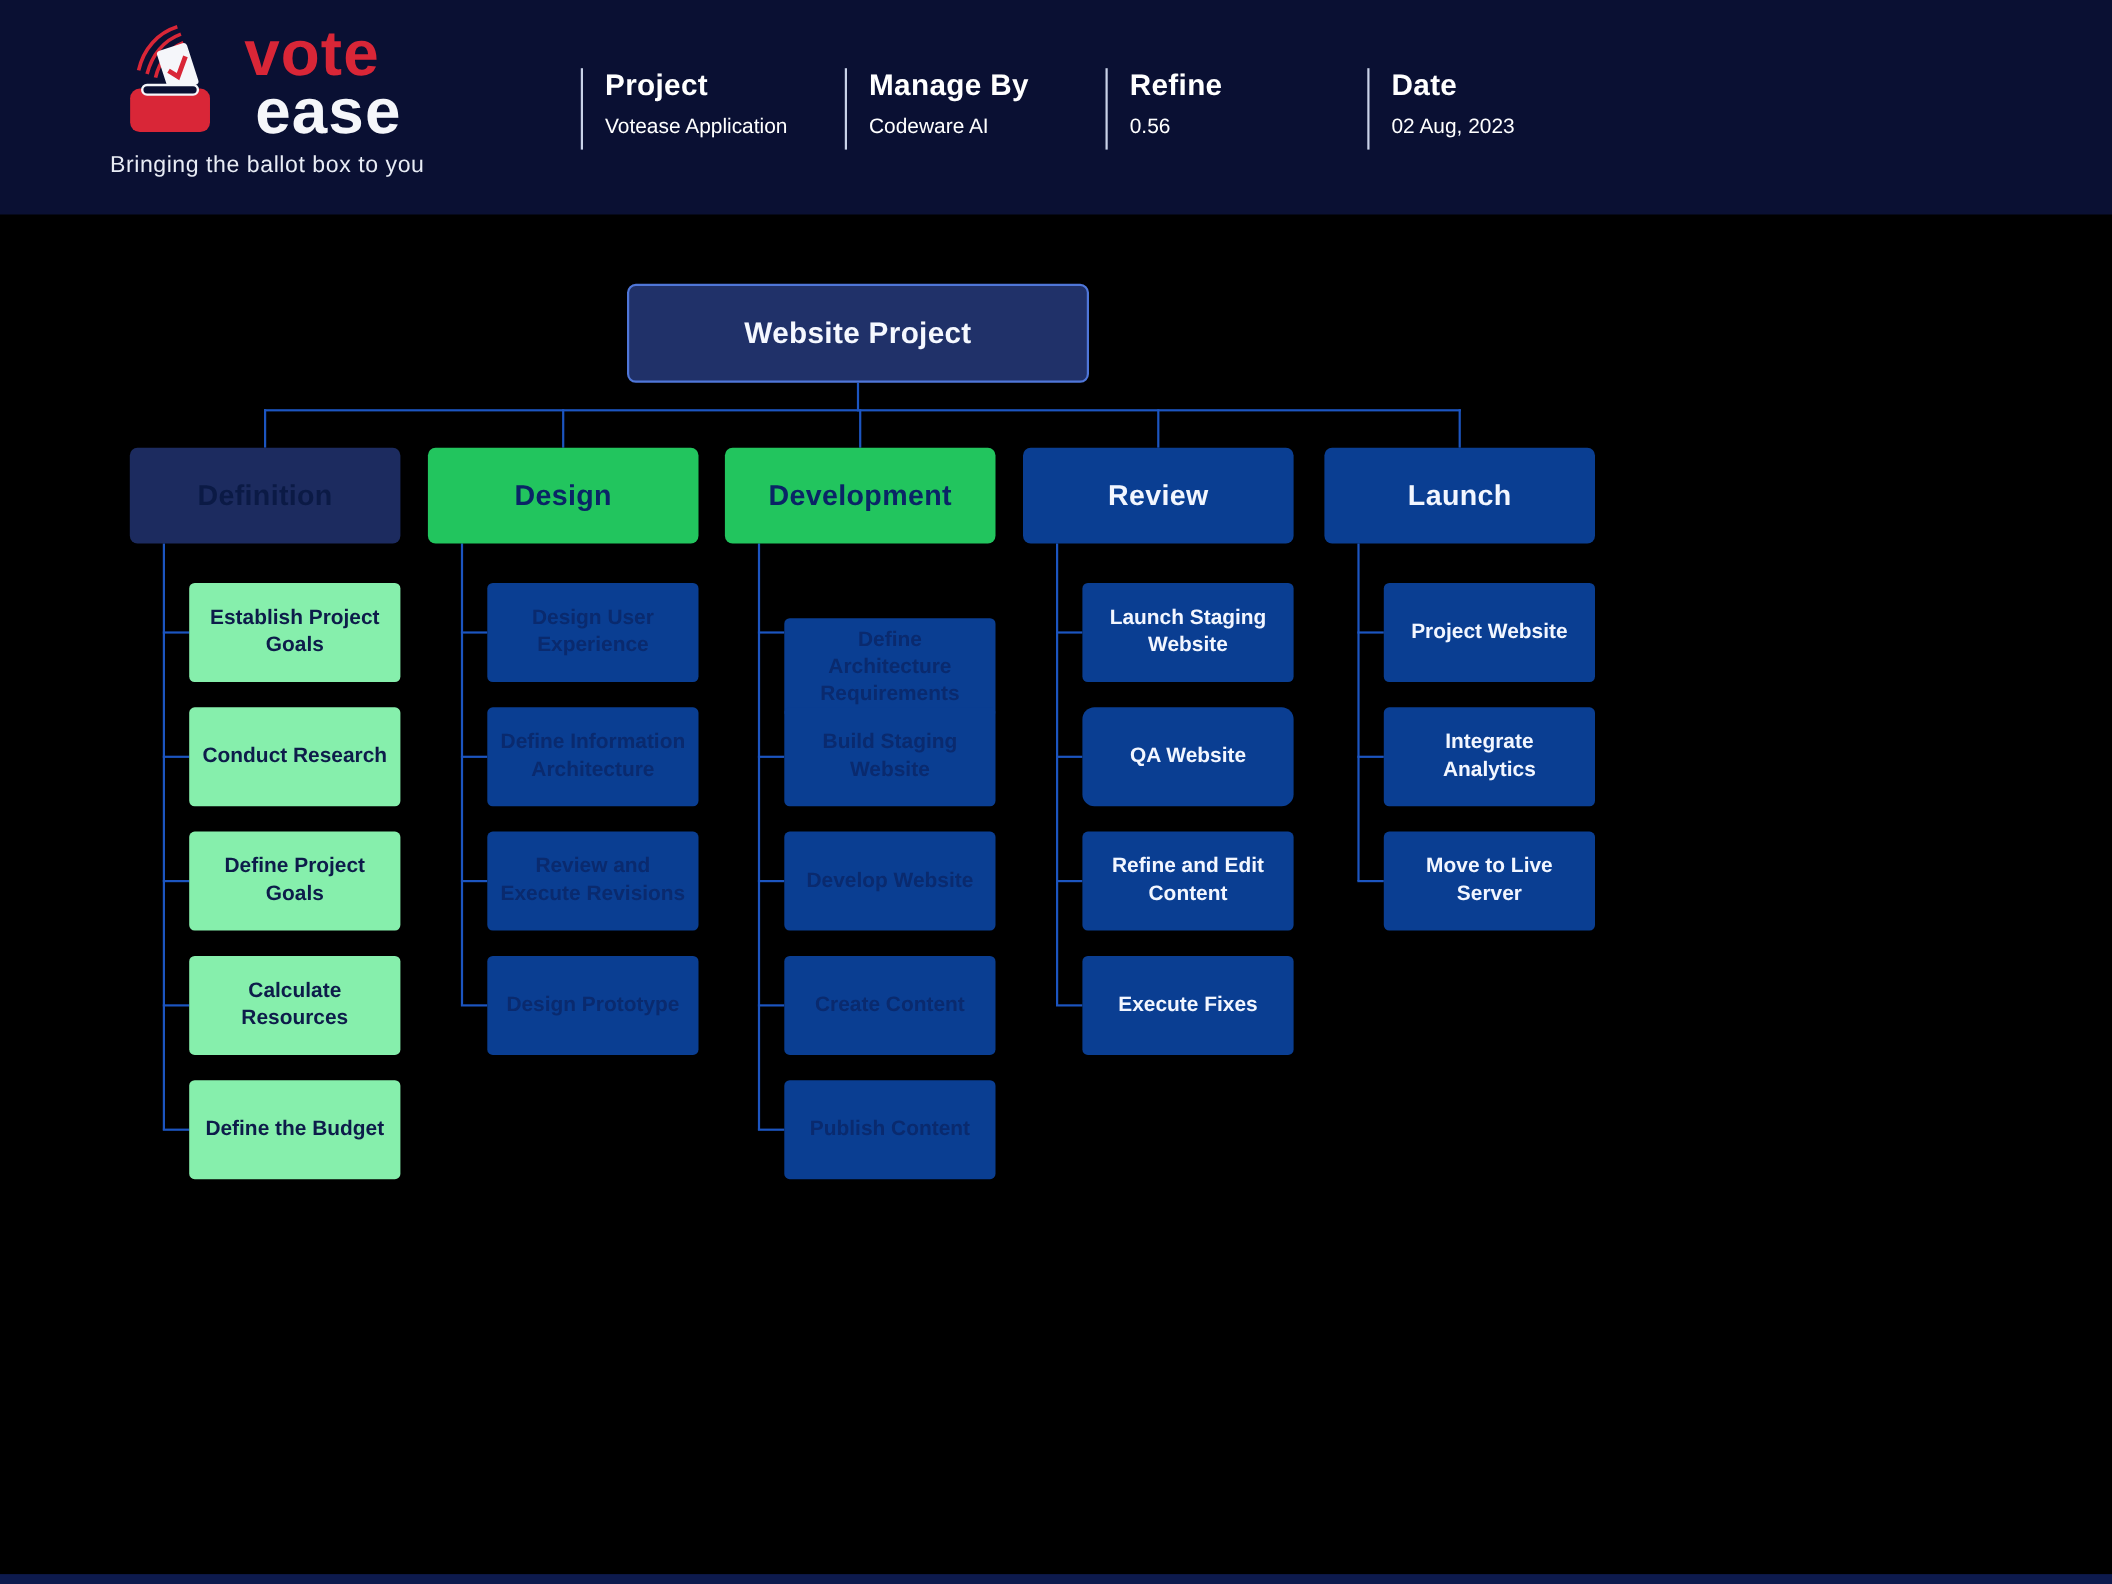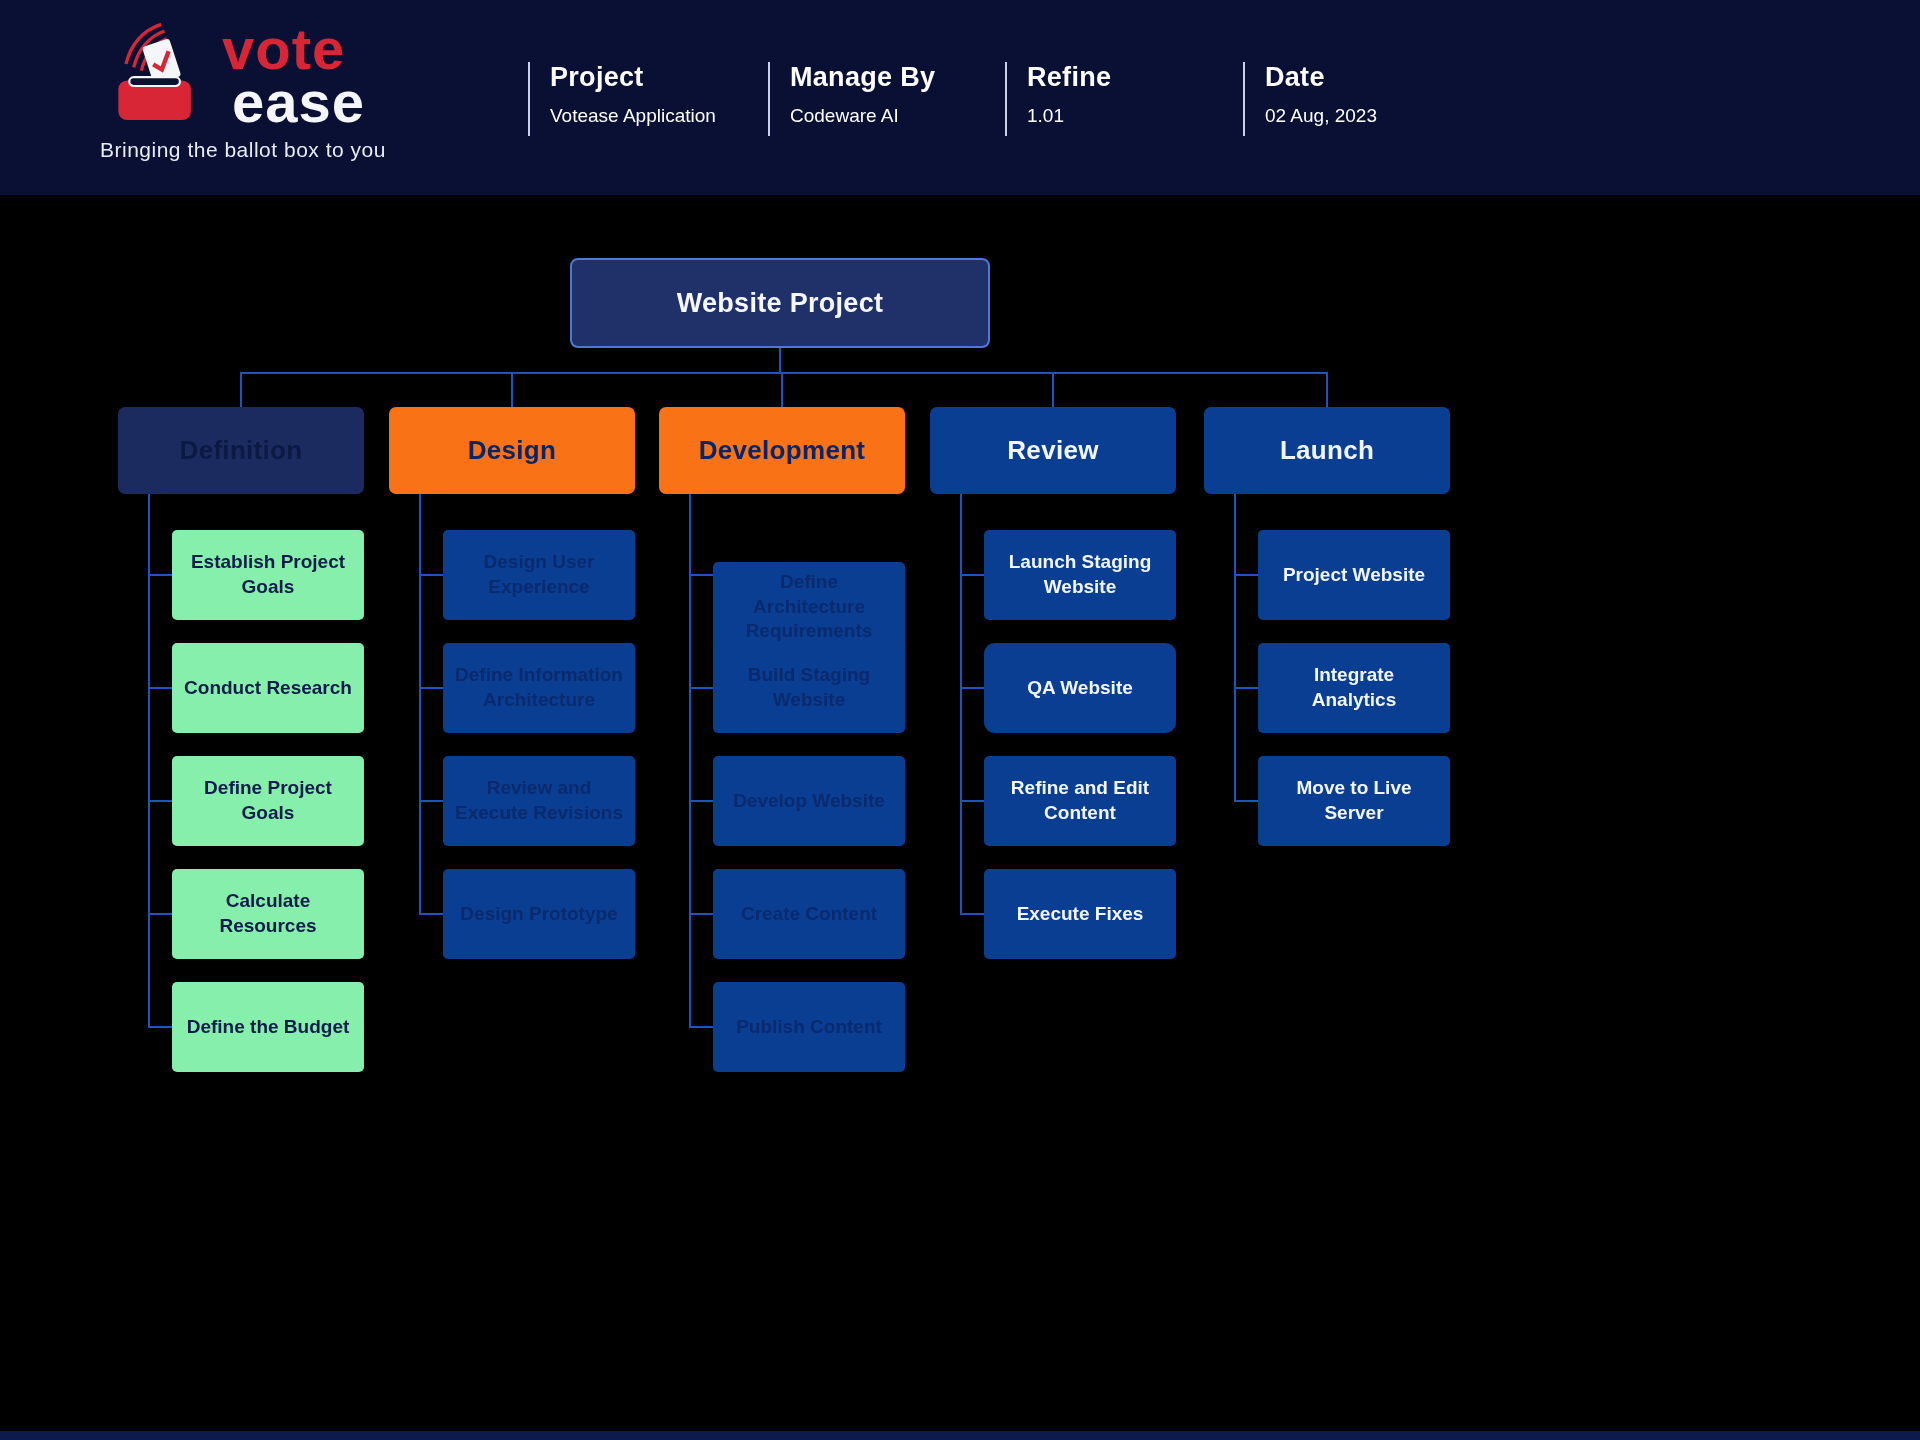--- a/index.html
+++ b/index.html
@@ -20,21 +20,21 @@
 
   
   .canvas{position:absolute;left:0;top:195px;width:1920px;height:1236px;}
   .line{position:absolute;background:#1c55c0;}
   .root{position:absolute;left:570px;top:63px;width:420px;height:90px;background:#203169;
         border:2px solid #4f76d8;border-radius:8px;display:flex;align-items:center;justify-content:center;
         color:#f5f8ff;font-size:27px;font-weight:bold;letter-spacing:.3px;box-sizing:border-box;}
   .cat{position:absolute;width:246px;height:87px;border-radius:7px;display:flex;align-items:center;
        justify-content:center;font-weight:bold;font-size:26px;letter-spacing:.3px;}
   .cat-dim{background:#1c2b5f;color:#0b1a45;}
-  .cat-mid{background:#f97316;color:#0a2566;}
+  .cat-mid{background:#22c55e;color:#0a2566;}
   .cat-lit{background:#0a3e92;color:#f2f6ff;}
   .task{position:absolute;width:192px;height:90px;border-radius:5px;display:flex;align-items:center;
         justify-content:center;text-align:center;font-weight:bold;font-size:19px;line-height:1.3;
         padding:6px 12px;box-sizing:border-box;}
   .task-dim{background:#86efac;color:#0d1c4a;}
   .task-mid{background:#0a3e92;color:#0a2a6e;}
   .task-lit{background:#0a3e92;color:#f2f6ff;}
 
   .footer-strip{position:absolute;left:0;top:1431px;width:1920px;height:9px;background:#0d1a4d;}
 </style>
@@ -67,21 +67,21 @@
   <div class="meta-item" style="left:528px;">
     <div class="meta-label">Project</div>
     <div class="meta-value">Votease Application</div>
   </div>
   <div class="meta-item" style="left:768px;">
     <div class="meta-label">Manage By</div>
     <div class="meta-value">Codeware AI</div>
   </div>
   <div class="meta-item" style="left:1005px;">
     <div class="meta-label">Refine</div>
-    <div class="meta-value">1.01</div>
+    <div class="meta-value">0.56</div>
   </div>
   <div class="meta-item" style="left:1243px;">
     <div class="meta-label">Date</div>
     <div class="meta-value">02 Aug, 2023</div>
   </div>
 </div>
 
 <div class="canvas">
 
   <div class="line" style="left:779px;top:153px;width:2px;height:26px;"></div>

